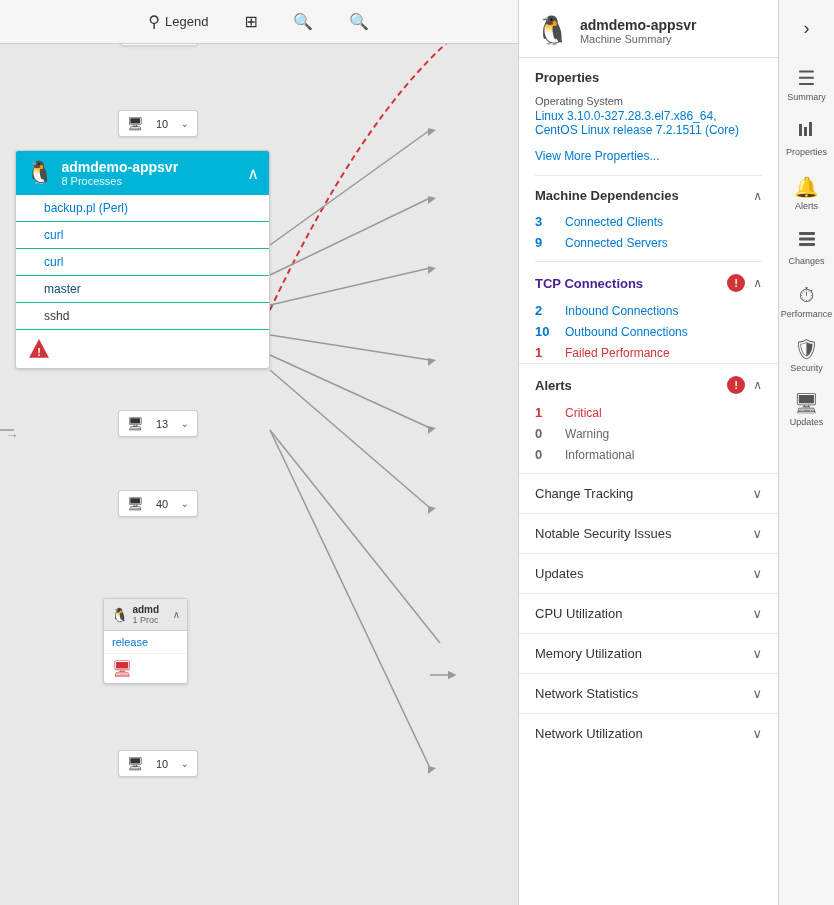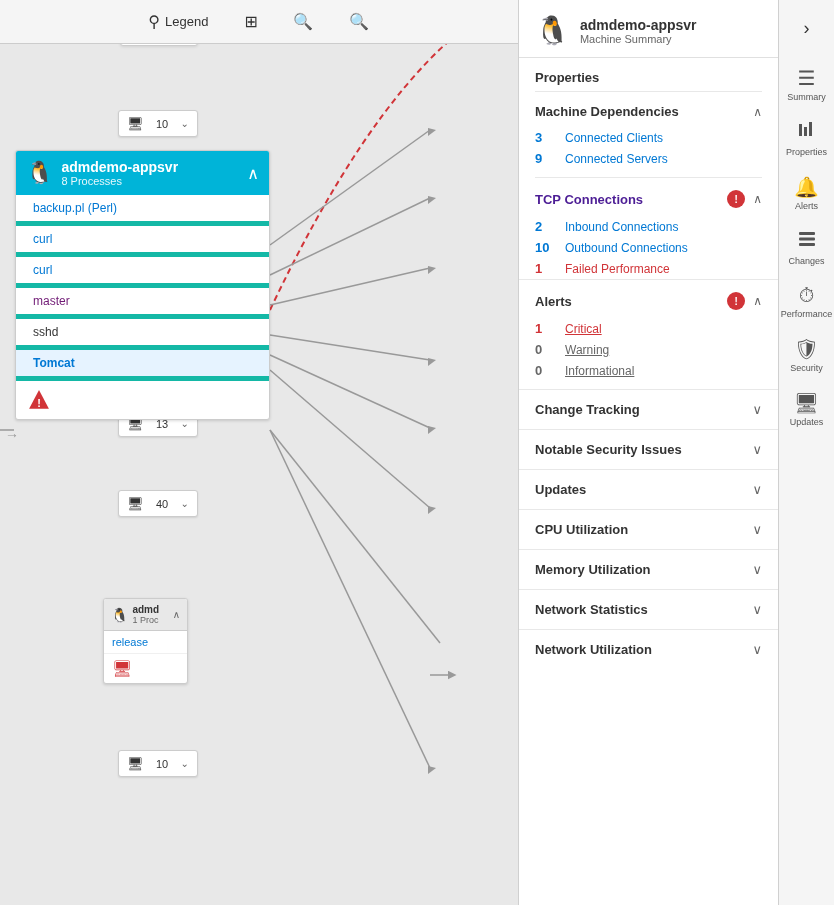--- a/index.html
+++ b/index.html
@@ -51,22 +51,22 @@
       align-items: center;
       gap: 8px;
       color: white;
     }
     .server-node-header .linux-icon { font-size: 22px; }
     .server-node-title { font-size: 14px; font-weight: 600; }
     .server-node-subtitle { font-size: 11px; opacity: 0.9; }
     .server-node-collapse { margin-left: auto; cursor: pointer; font-size: 16px; }
     .process-list { list-style: none; }
     .process-item {
-      padding: 6px 17px;
-      border-bottom: 5px solid #14b8a6;
+      padding: 6px 28px;
+      border-bottom: 1px solid #14b8a6;
       color: #0078d4;
       font-size: 12px;
       cursor: pointer;
     }
     .process-item.tomcat { color: #0078d4; font-weight: 500; }
     .process-item.black { color: #333; }
     .warning-row {
       padding: 8px 12px;
       display: flex; align-items: center; gap: 6px;
     }
@@ -221,31 +221,31 @@
       border-top: 1px solid #e8e8e8;
     }
     .alerts-title { font-size: 13px; font-weight: 600; color: #333; }
     .alert-row {
       padding: 3px 16px;
       display: flex; align-items: center; gap: 10px;
     }
     .alert-num { font-size: 13px; font-weight: 600; min-width: 20px; }
     .alert-num.red { color: #d13438; }
     .alert-num.gray { color: #666; }
-    .alert-label { font-size: 12px; text-decoration: underline; }
+    .alert-label { font-size: 12px; }
     .alert-label.red { color: #d13438; }
     .alert-label.gray { color: #666; }
 
     .collapsible-row {
       padding: 12px 16px;
       display: flex; align-items: center; justify-content: space-between;
       border-top: 1px solid #e8e8e8;
       cursor: pointer;
     }
-    .collapsible-label { font-size: 13px; font-weight: 700; color: #333; }
+    .collapsible-label { font-size: 13px; font-weight: 400; color: #333; }
     .collapsible-chevron { font-size: 13px; color: #666; }
 
     
     .side-icons {
       width: 56px;
       background: #f5f5f5;
       border-left: 1px solid #d0d0d0;
       display: flex;
       flex-direction: column;
       align-items: center;
@@ -382,23 +382,22 @@
       <div>
         <div class="server-node-title">admdemo-appsvr</div>
         <div class="server-node-subtitle">8 Processes</div>
       </div>
       <span class="server-node-collapse">∧</span>
     </div>
     <ul class="process-list">
       <li class="process-item">backup.pl (Perl)</li>
       <li class="process-item">curl</li>
       <li class="process-item">curl</li>
-      <li class="process-item black" style="color:#701a75;">master</li>
+      <li class="process-item black" style="color:#0c4a6e;">master</li>
       <li class="process-item black" style="color:#333;">sshd</li>
-      <li class="process-item tomcat" style="background:#e6f3ff; font-weight:600;">Tomcat</li>
     </ul>
     <div class="warning-row">
       <div style="width:22px;height:22px;background:#d13438;clip-path:polygon(50% 5%,95% 90%,5% 90%);display:flex;align-items:flex-end;justify-content:center;padding-bottom:2px;">
         <span style="color:white;font-size:11px;font-weight:bold;">!</span>
       </div>
     </div>
   </div>
 
   <div style="position:absolute;top:425px;left:5px;font-size:14px;color:#999;">→</div>
 
@@ -425,21 +424,26 @@
     <span class="panel-header-icon">🐧</span>
     <div>
       <div class="panel-title">admdemo-appsvr</div>
       <div class="panel-subtitle">Machine Summary</div>
     </div>
   </div>
 
   <div class="panel-section-title">Properties</div>
 
 
-
+  <div class="panel-property">
+    <div class="prop-label">Operating System</div>
+    <div class="prop-value">Linux 3.10.0-327.28.3.el7.x86_64, CentOS Linux release 7.2.1511 (Core)</div>
+  </div>
+
+  <span class="view-more">View More Properties...</span>
 
   <hr class="divider">
 
   <div class="machine-deps-header">
     <span class="machine-deps-title">Machine Dependencies</span>
     <span class="chevron">∧</span>
   </div>
 
   <div class="deps-row">
     <span class="deps-count">3</span>

